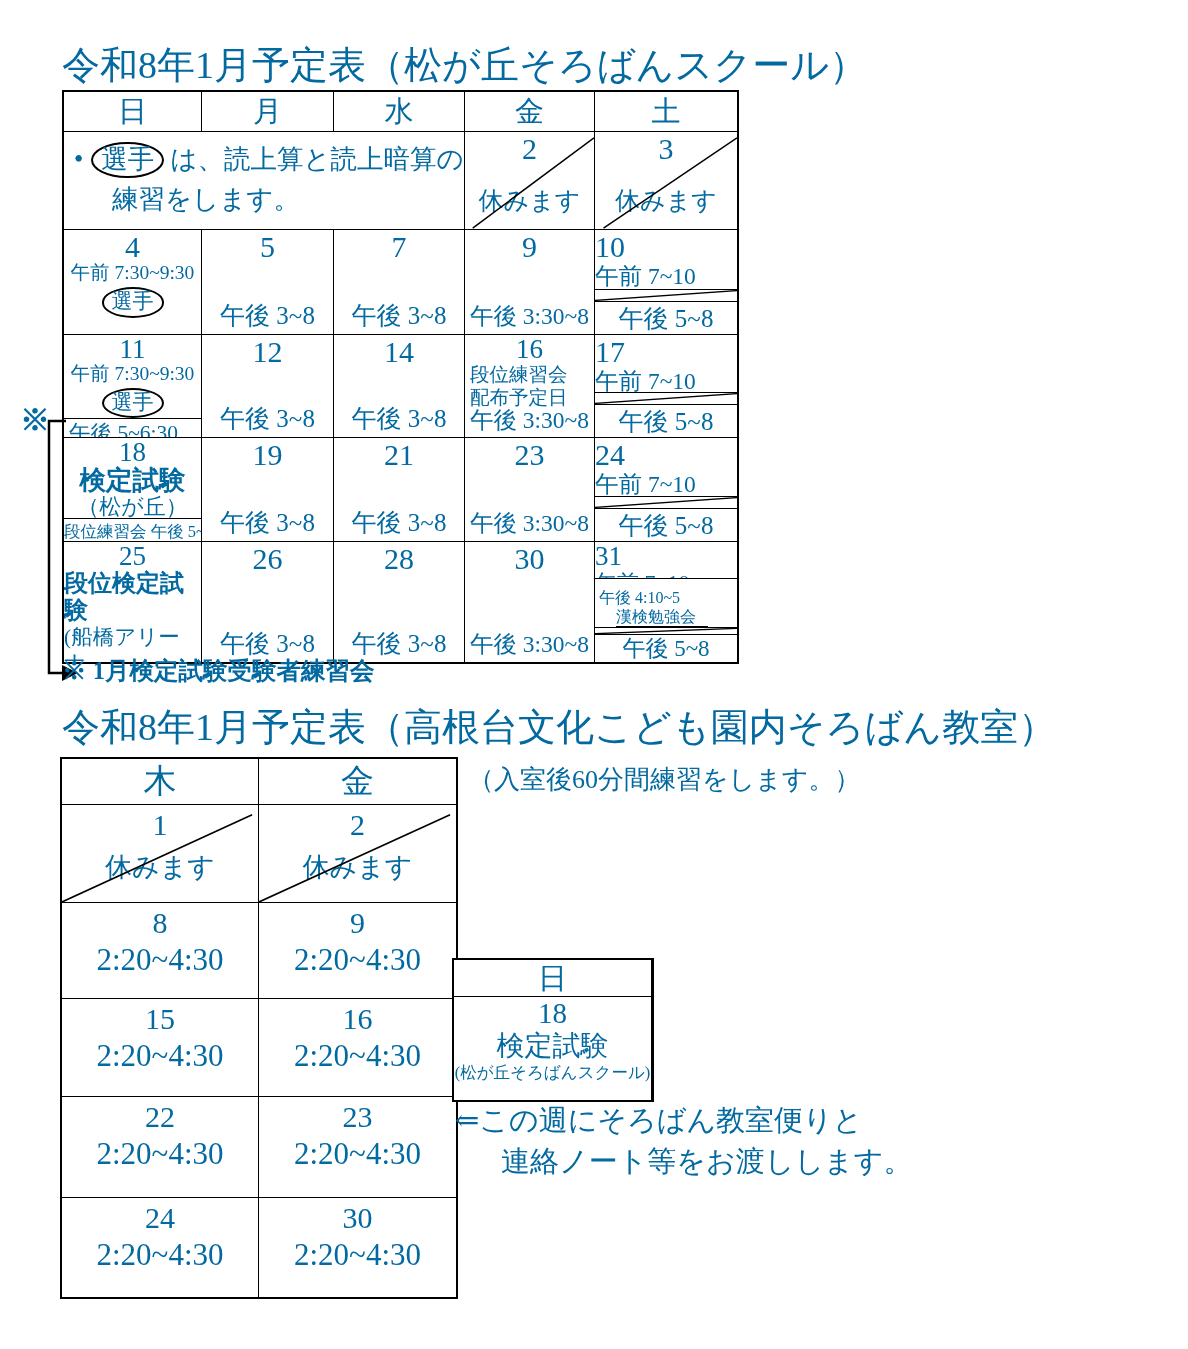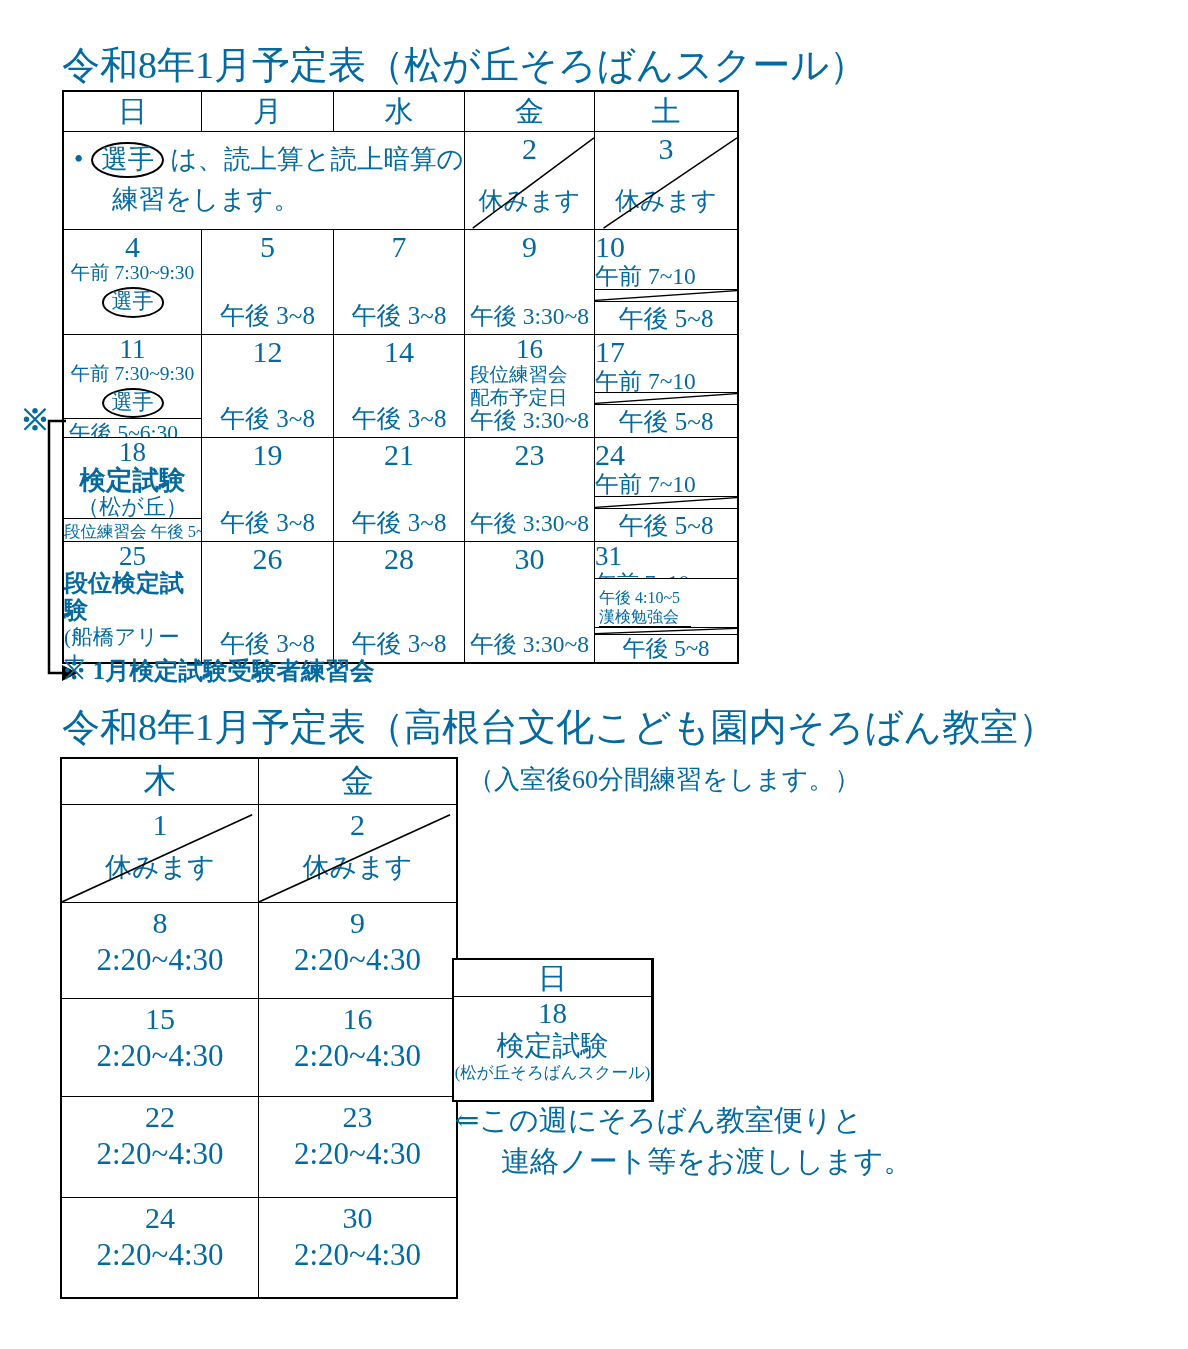--- a/index.html
+++ b/index.html
@@ -44,21 +44,21 @@
          text-align:left;flex:none;}
   .satTop{display:flex;flex-direction:column;align-items:flex-start;flex:1 1 auto;
           width:100%;min-height:0;overflow:hidden;}
   .am24{font-size:23.5px;line-height:1.2;flex:none;}
   .strip{width:100%;height:13px;flex:none;border-top:1.5px solid #000;
          border-bottom:1.5px solid #000;position:relative;box-sizing:border-box;}
   .pmS{height:32px;flex:none;display:flex;align-items:center;font-size:25px;}
   .date27{font-size:27px;line-height:0.95;margin-top:2px;flex:none;}
   .mid31{width:100%;flex:none;border-top:1.5px solid #000;font-size:16px;line-height:1.2;
          text-align:left;padding:9px 0 0 4px;box-sizing:border-box;}
-  .u31{display:inline-block;border-bottom:1.5px solid #000;padding-right:12px;}
+  .u31{display:inline-block;border-bottom:1.5px solid #000;padding-right:12px;margin-left:17px;}
   .strip8{width:100%;height:8px;flex:none;border-top:1.5px solid #000;
           border-bottom:1.5px solid #000;position:relative;box-sizing:border-box;}
   .pm26{height:27px;flex:none;display:flex;align-items:center;font-size:23px;}
 
   .diag{position:absolute;left:0;top:0;width:100%;height:100%;pointer-events:none;}
 
   
   .grid2{left:60px;top:757px;
          grid-template-columns:197px 197px;
          grid-template-rows:46px 98px 96px 98px 101px 99px;}

